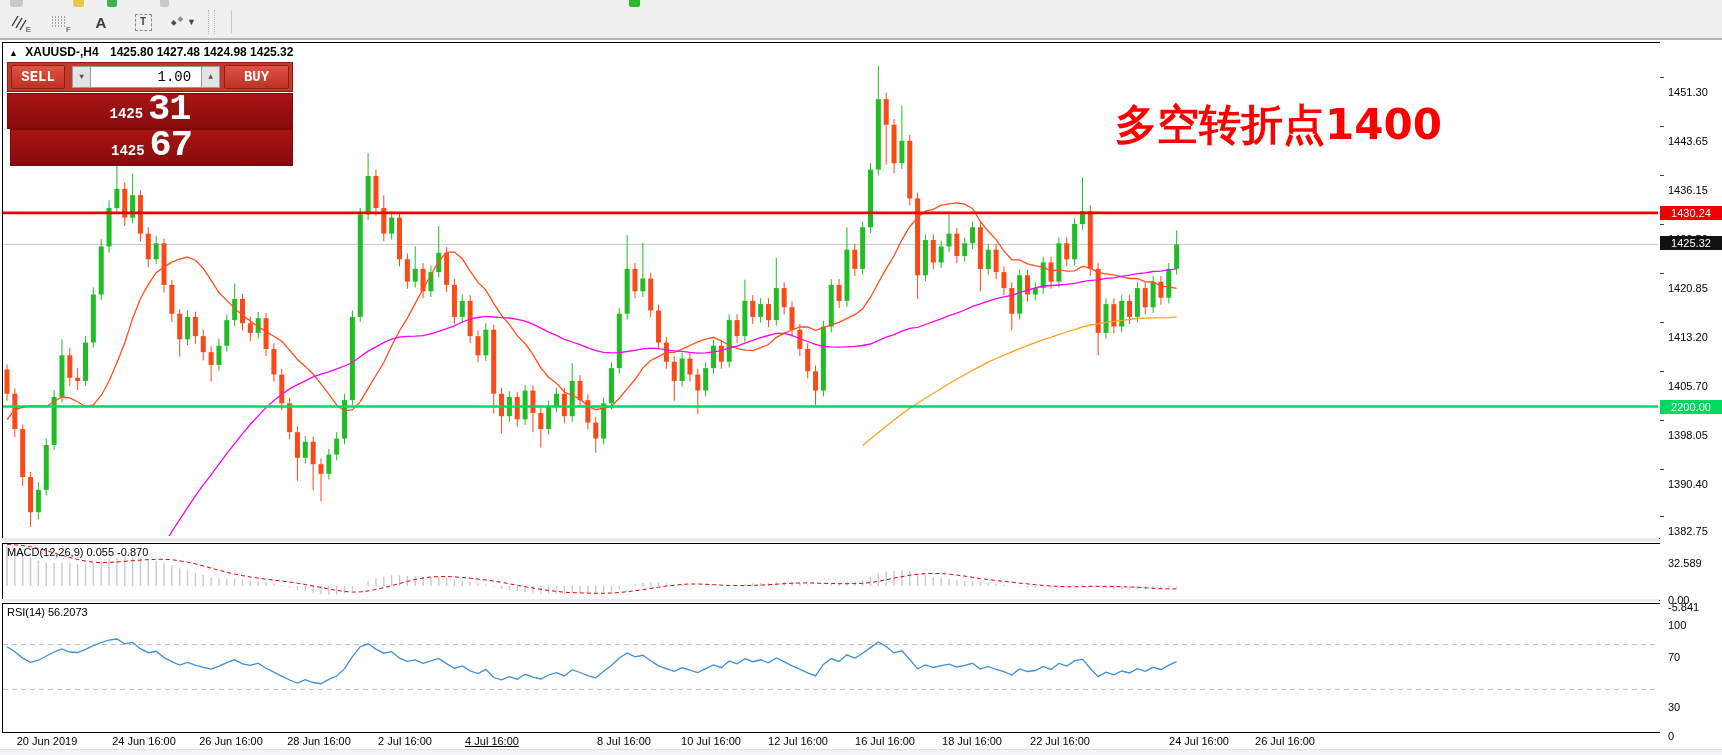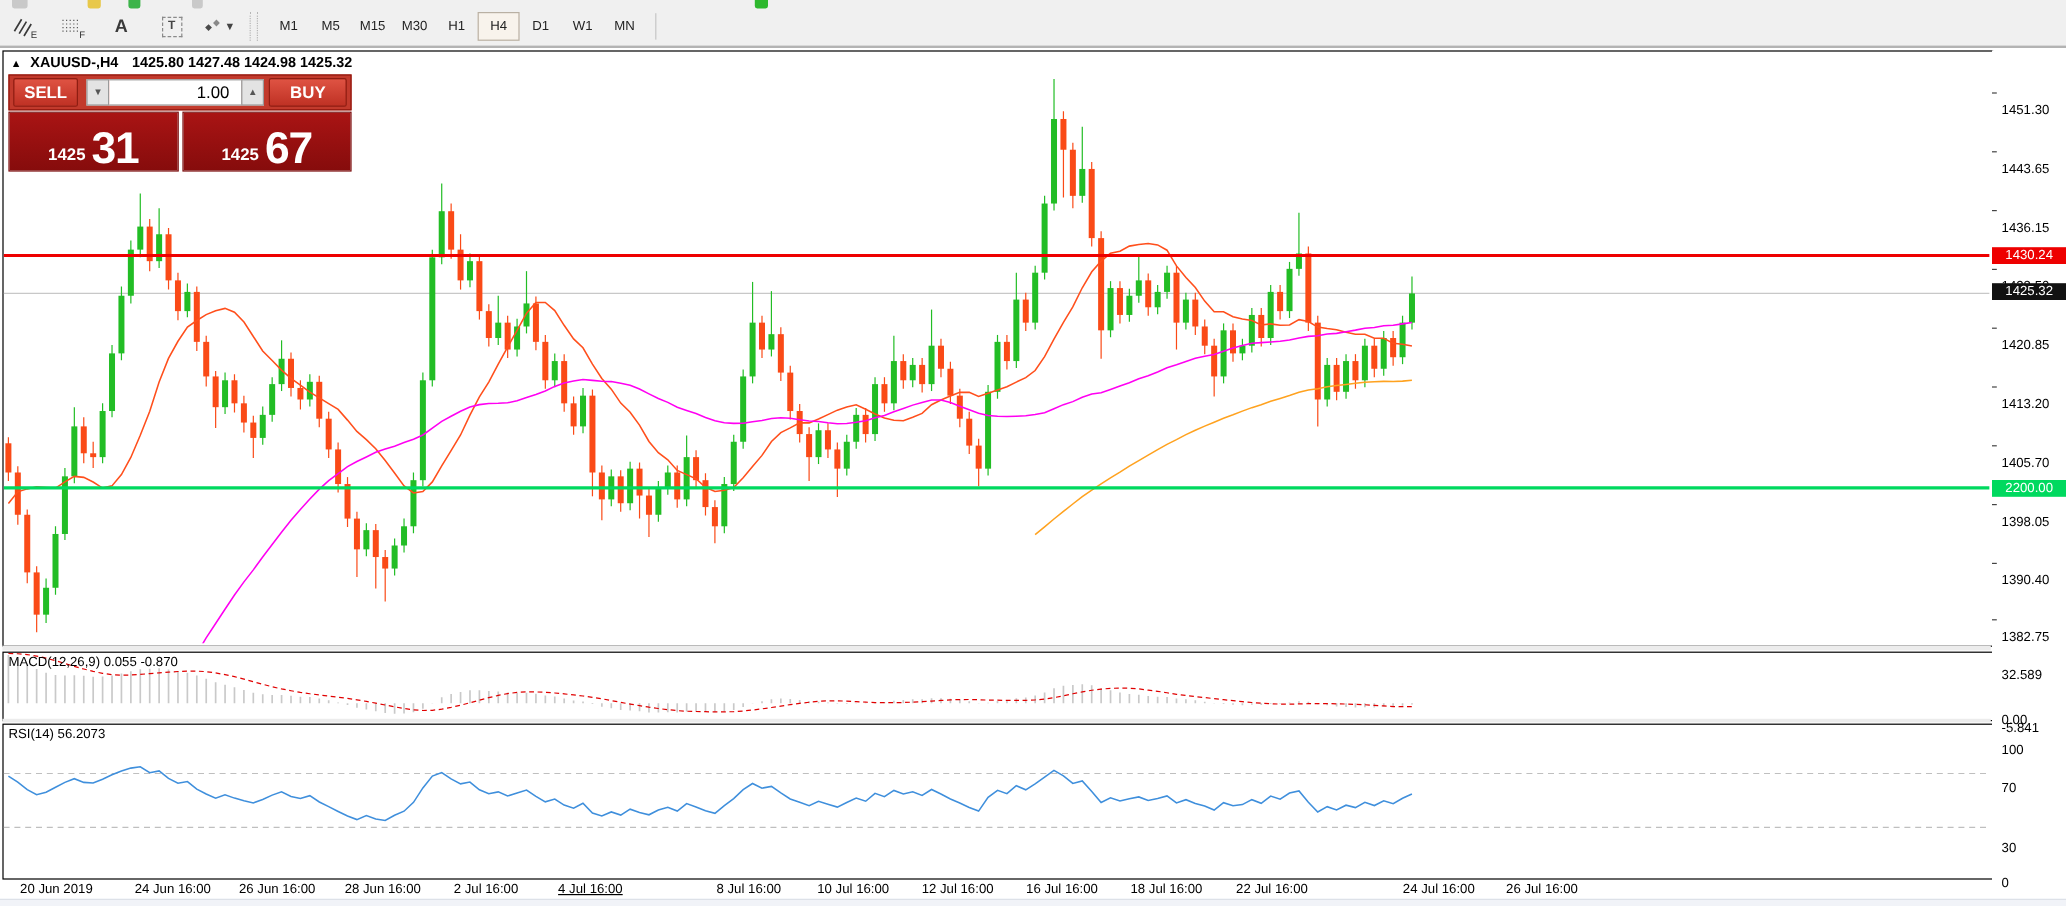--- a/index.html
+++ b/index.html
@@ -31,33 +31,33 @@
   svg.canvas{position:absolute;left:0;top:0;}
   .ind-label{position:absolute;left:4px;top:2px;font-size:11px;color:#000;white-space:nowrap;z-index:5;}
   
   .symbol-line{position:absolute;left:6px;top:2px;font-size:12px;font-weight:bold;color:#000;
                white-space:nowrap;z-index:6;}
   .symbol-line .arr{font-size:9px;margin-right:4px;}
   
   .annotation{position:absolute;left:1112px;top:54px;font-size:42px;font-weight:bold;color:#fd0100;
               font-family:"DejaVu Sans","Liberation Sans",sans-serif;white-space:nowrap;z-index:7;}
   
-  .qw{position:absolute;left:4px;top:19px;width:286px;z-index:8;}
+  .qw{position:absolute;left:4px;top:19px;width:286px;z-index:8;font-family:Liberation Mono, monospace;}
   .qw-row1{display:flex;align-items:center;background:#c23a2c;border:1px solid #8f170e;
            padding:2px 3px;height:24px;}
   .btn-trade{height:22px;line-height:22px;text-align:center;color:#fff;font-weight:bold;font-size:14px;
              background:linear-gradient(#df5343,#bf3124);border:1px solid #8f1d12;border-radius:2px;}
   .btn-sell{width:58px;}
   .btn-buy{width:70px;margin-left:4px;}
   .spin{display:flex;align-items:center;margin-left:7px;margin-right:0;}
   .spin-btn{width:17px;height:20px;background:#e3e3e3;border:1px solid #9a9a9a;color:#555;
             font-size:8px;line-height:20px;text-align:center;}
   .spin-val{width:100px;height:20px;background:#fff;border:1px solid #9a9a9a;border-left:none;border-right:none;
             font-size:14px;line-height:20px;text-align:right;padding-right:10px;color:#000;}
-  .qw-row2{display:flex;margin-top:1px;height:50px;}
+  .qw-row2{display:flex;margin-top:1px;height:31px;flex-direction:column;}
   .qbox{flex:1;background:linear-gradient(#a91414,#860c0c);border:1px solid #7a0a0a;color:#fff;
         display:flex;align-items:flex-end;justify-content:center;padding-bottom:3px;}
   .qbox+.qbox{margin-left:3px;}
   .q-small{font-size:14px;font-weight:bold;margin-right:5px;margin-bottom:3px;}
   .q-big{font-size:37px;font-weight:bold;line-height:0.85;letter-spacing:-1px;}
   
   .price-scale{position:absolute;left:1660px;top:2px;width:62px;height:700px;background:#fff;font-size:11px;color:#000;}
   .ptick{position:absolute;left:8px;white-space:nowrap;margin-top:16px;}
   .pdash{position:absolute;left:0;width:4px;height:1px;background:#444;}
   .plabel{position:absolute;left:0;width:62px;height:14px;line-height:14px;text-align:center;
@@ -103,31 +103,20 @@
         </div>
       <div style="width:14px;"></div>
       <div class="tb-icon">
         <svg width="16" height="16" viewBox="0 0 16 16">
             <path d="M4 6 l3 3 -3 3 -3 -3 z" fill="#4a4a4a"></path>
             <path d="M11 2 l3 3 -3 3 -3 -3 z" fill="#8a8a8a"></path>
           </svg>
         <span class="caret">▼</span>
       </div>
       <div class="vsep"></div>
-      <div id="tf-bar" style="display:flex;">
-          <div class="tf">M1</div>
-          <div class="tf">M5</div>
-          <div class="tf">M15</div>
-          <div class="tf">M30</div>
-          <div class="tf">H1</div>
-          <div class="tf on">H4</div>
-          <div class="tf">D1</div>
-          <div class="tf">W1</div>
-          <div class="tf">MN</div>
-        </div>
       <div class="vsep2"></div>
     </div>
   </div>
 
   <div class="workspace">
 
     <div class="panel" id="panel-main">
       <svg id="svg-main" class="canvas" width="1655" height="493">
           <line x1="0" y1="201.40580000000028" x2="1655" y2="201.40580000000028" stroke="#c8c8c8" stroke-width="1"></line>
           <line x1="4" y1="321.28868000000045" x2="4" y2="357.7914799999993" stroke="#fa4a17" stroke-width="1"></line>
@@ -456,20 +445,21 @@
           <div class="qbox">
             <span class="q-small">1425</span>
             <span class="q-big">31</span>
           </div>
           <div class="qbox">
             <span class="q-small">1425</span>
             <span class="q-big">67</span>
           </div>
         </div>
       </div>
+      <div class="annotation">多空转折点1400</div>
     </div>
 
     <div class="splitter" style="top:498px;height:4px;"></div>
 
     <div class="panel" id="panel-macd">
       <svg id="svg-macd" class="canvas" width="1655" height="54">
           <line x1="4" y1="42" x2="4" y2="1.7744578347515727" stroke="#c9c9c9" stroke-width="1.4"></line>
           <line x1="11.85" y1="42" x2="11.85" y2="4.976682765265004" stroke="#c9c9c9" stroke-width="1.4"></line>
           <line x1="19.7" y1="42" x2="19.7" y2="9.059175998399603" stroke="#c9c9c9" stroke-width="1.4"></line>
           <line x1="27.549999999999997" y1="42" x2="27.549999999999997" y2="13.477691483067762" stroke="#c9c9c9" stroke-width="1.4"></line>

